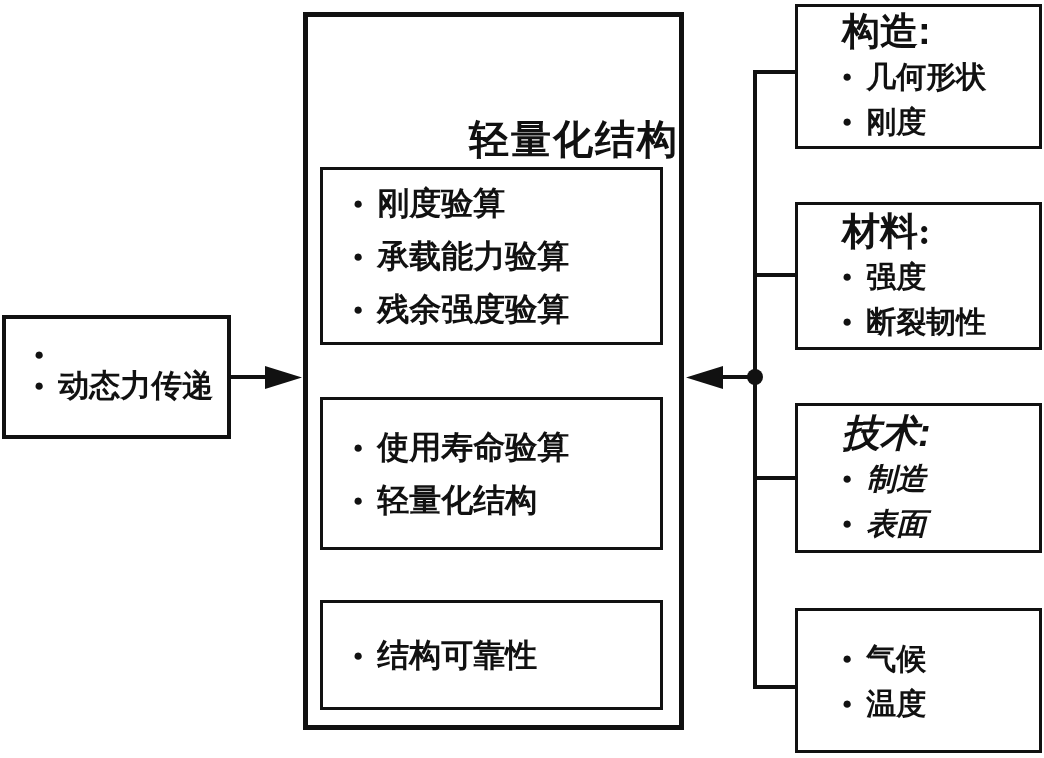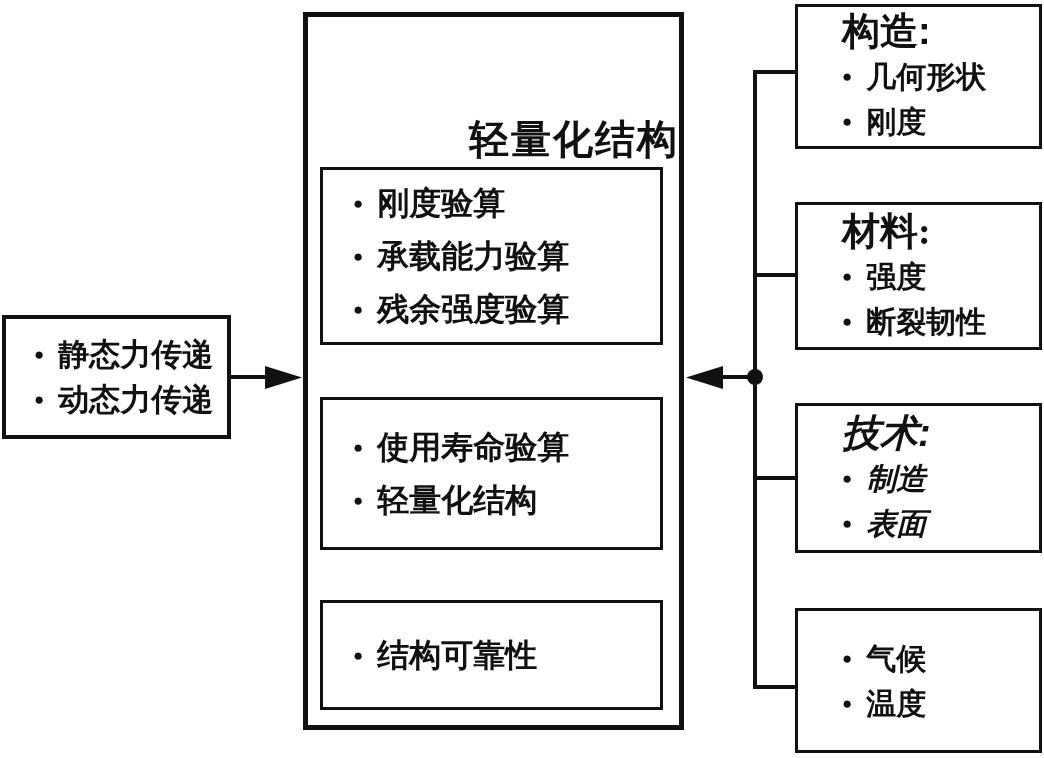--- a/index.html
+++ b/index.html
@@ -51,21 +51,20 @@
   .jdot { position:absolute; width:16px; height:16px; border-radius:50%; background:#111111; }
 </style>
 </head>
 <body>
 
 <div class="canvas">
 
   <div class="box left-box">
     <div class="li">
       <span class="dot">●</span>
-      <span>静态力传递</span>
     </div>
     <div class="li">
       <span class="dot">●</span>
       <span>动态力传递</span>
     </div>
   </div>
 
   <div class="lh" style="left:231px; top:375px; width:42px;"></div>
   <div class="ah ah-right" style="left:265px; top:366px;"></div>
 

